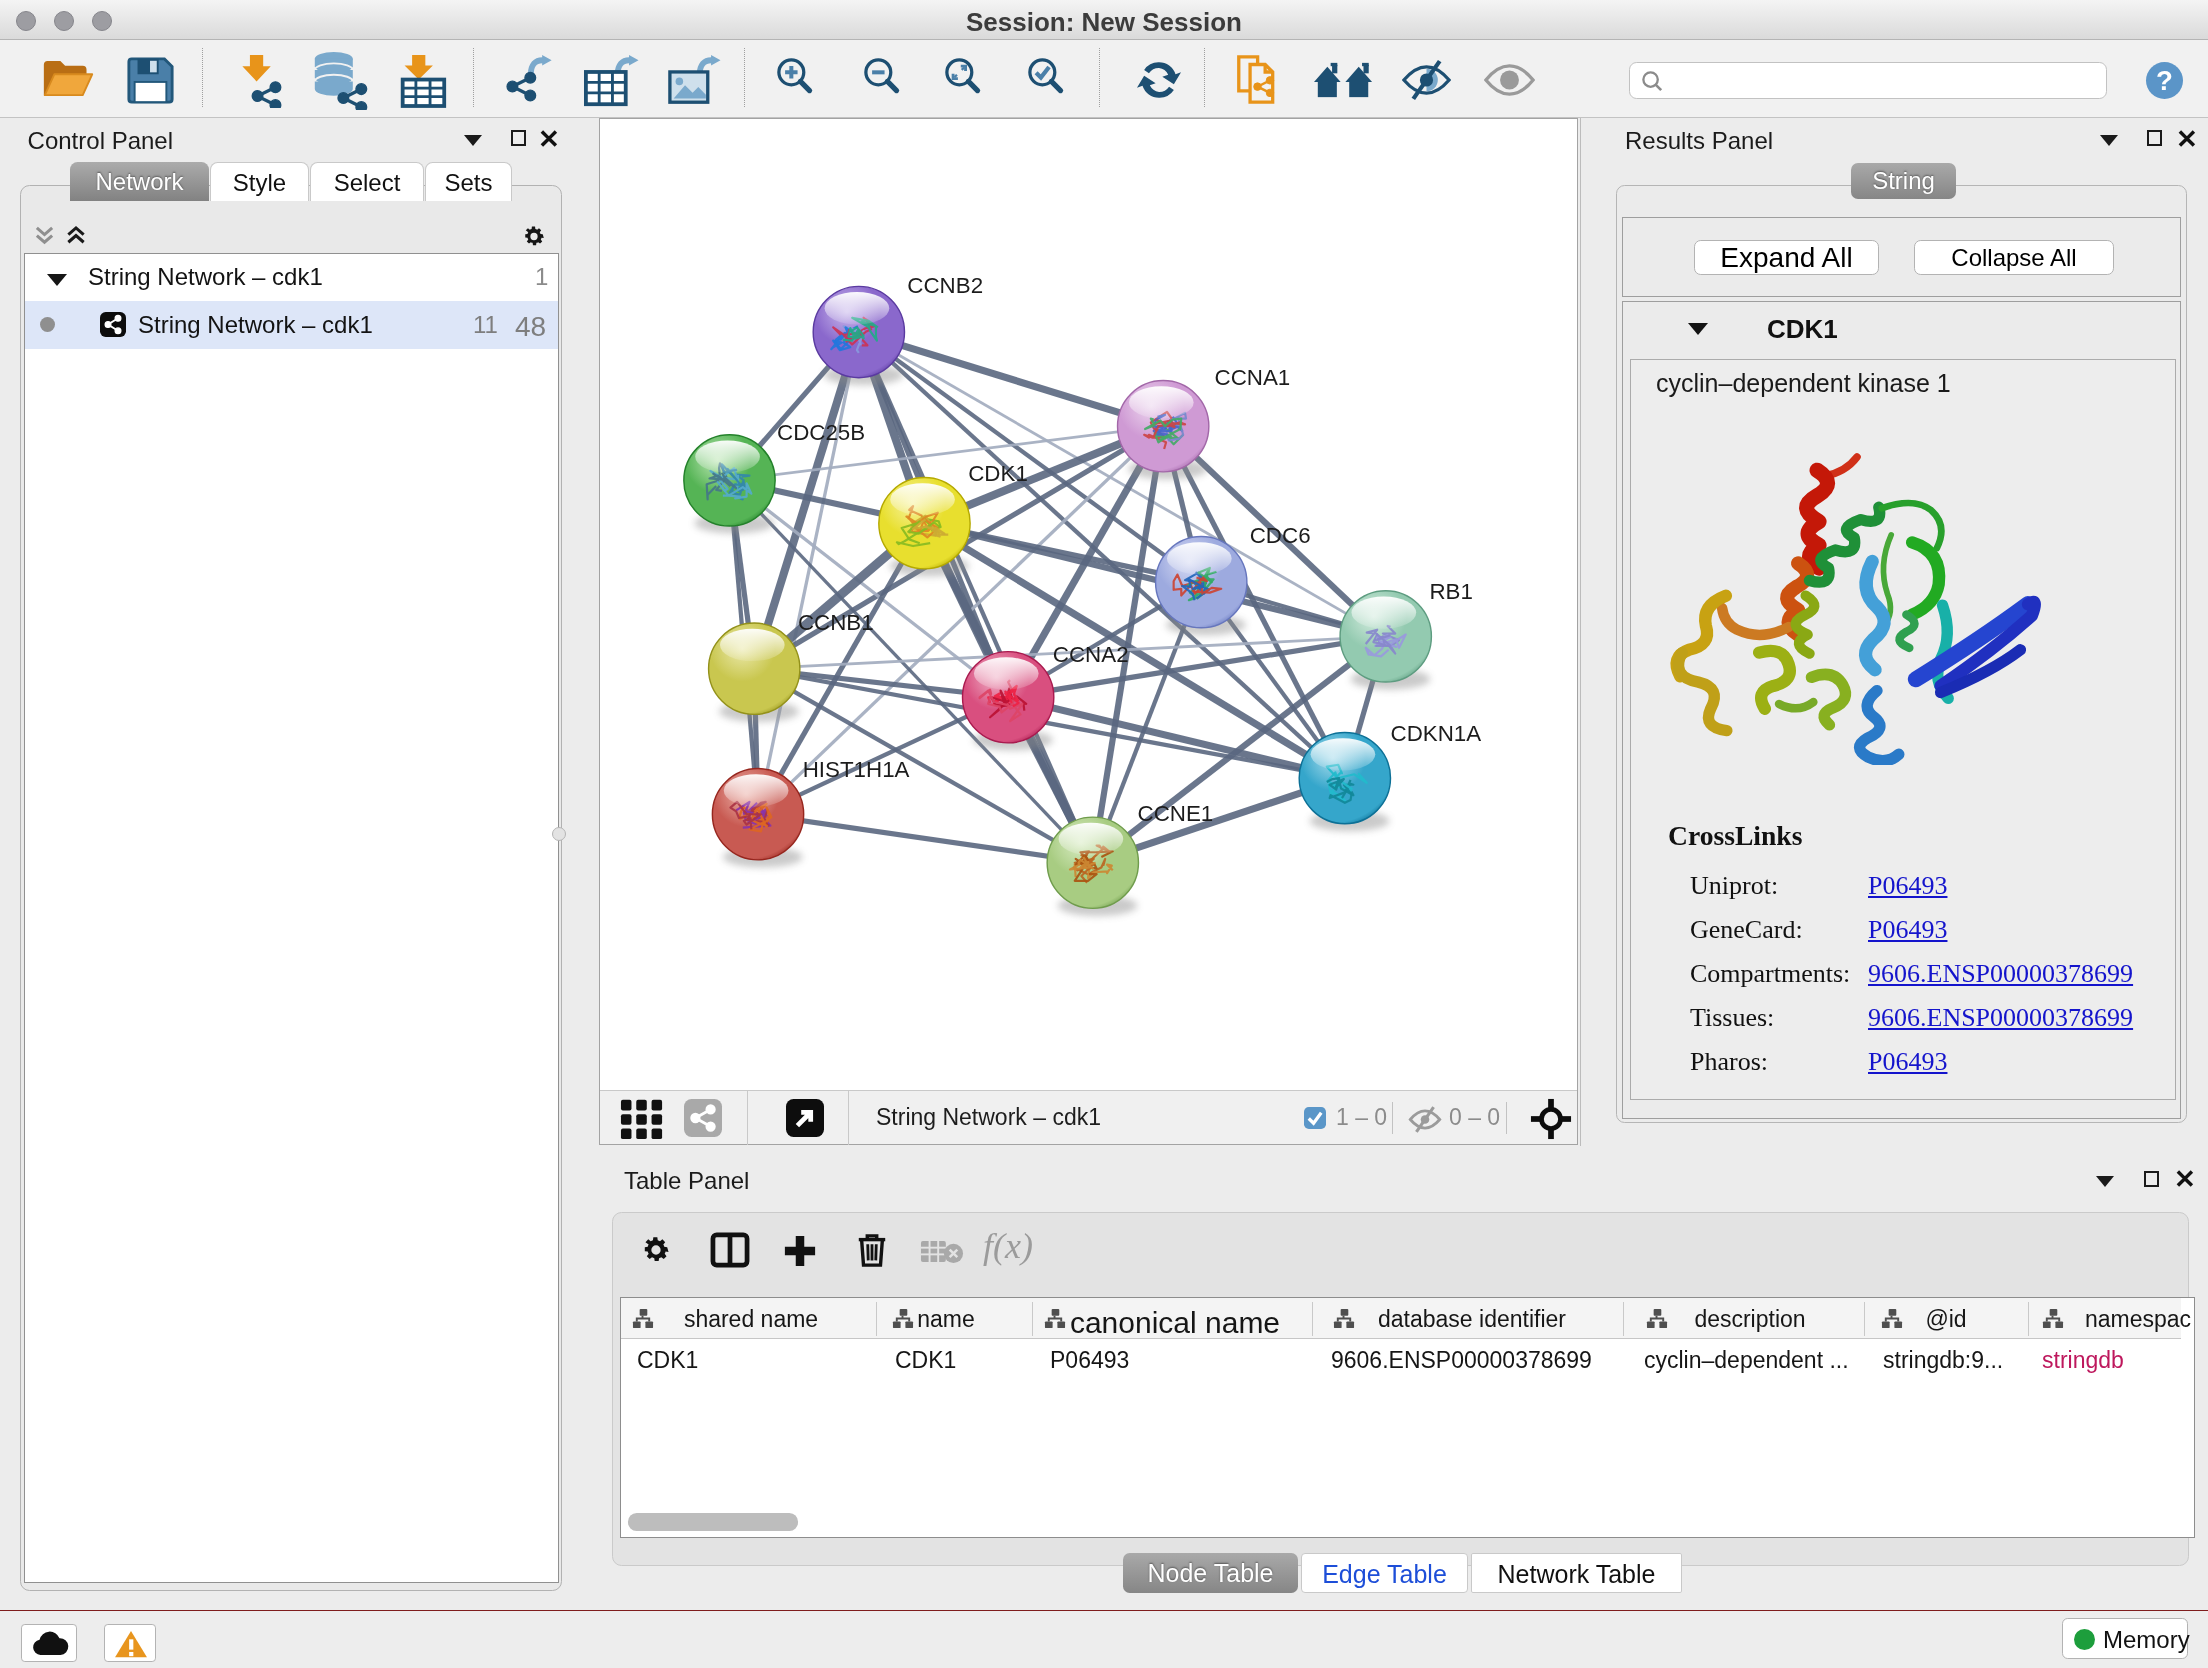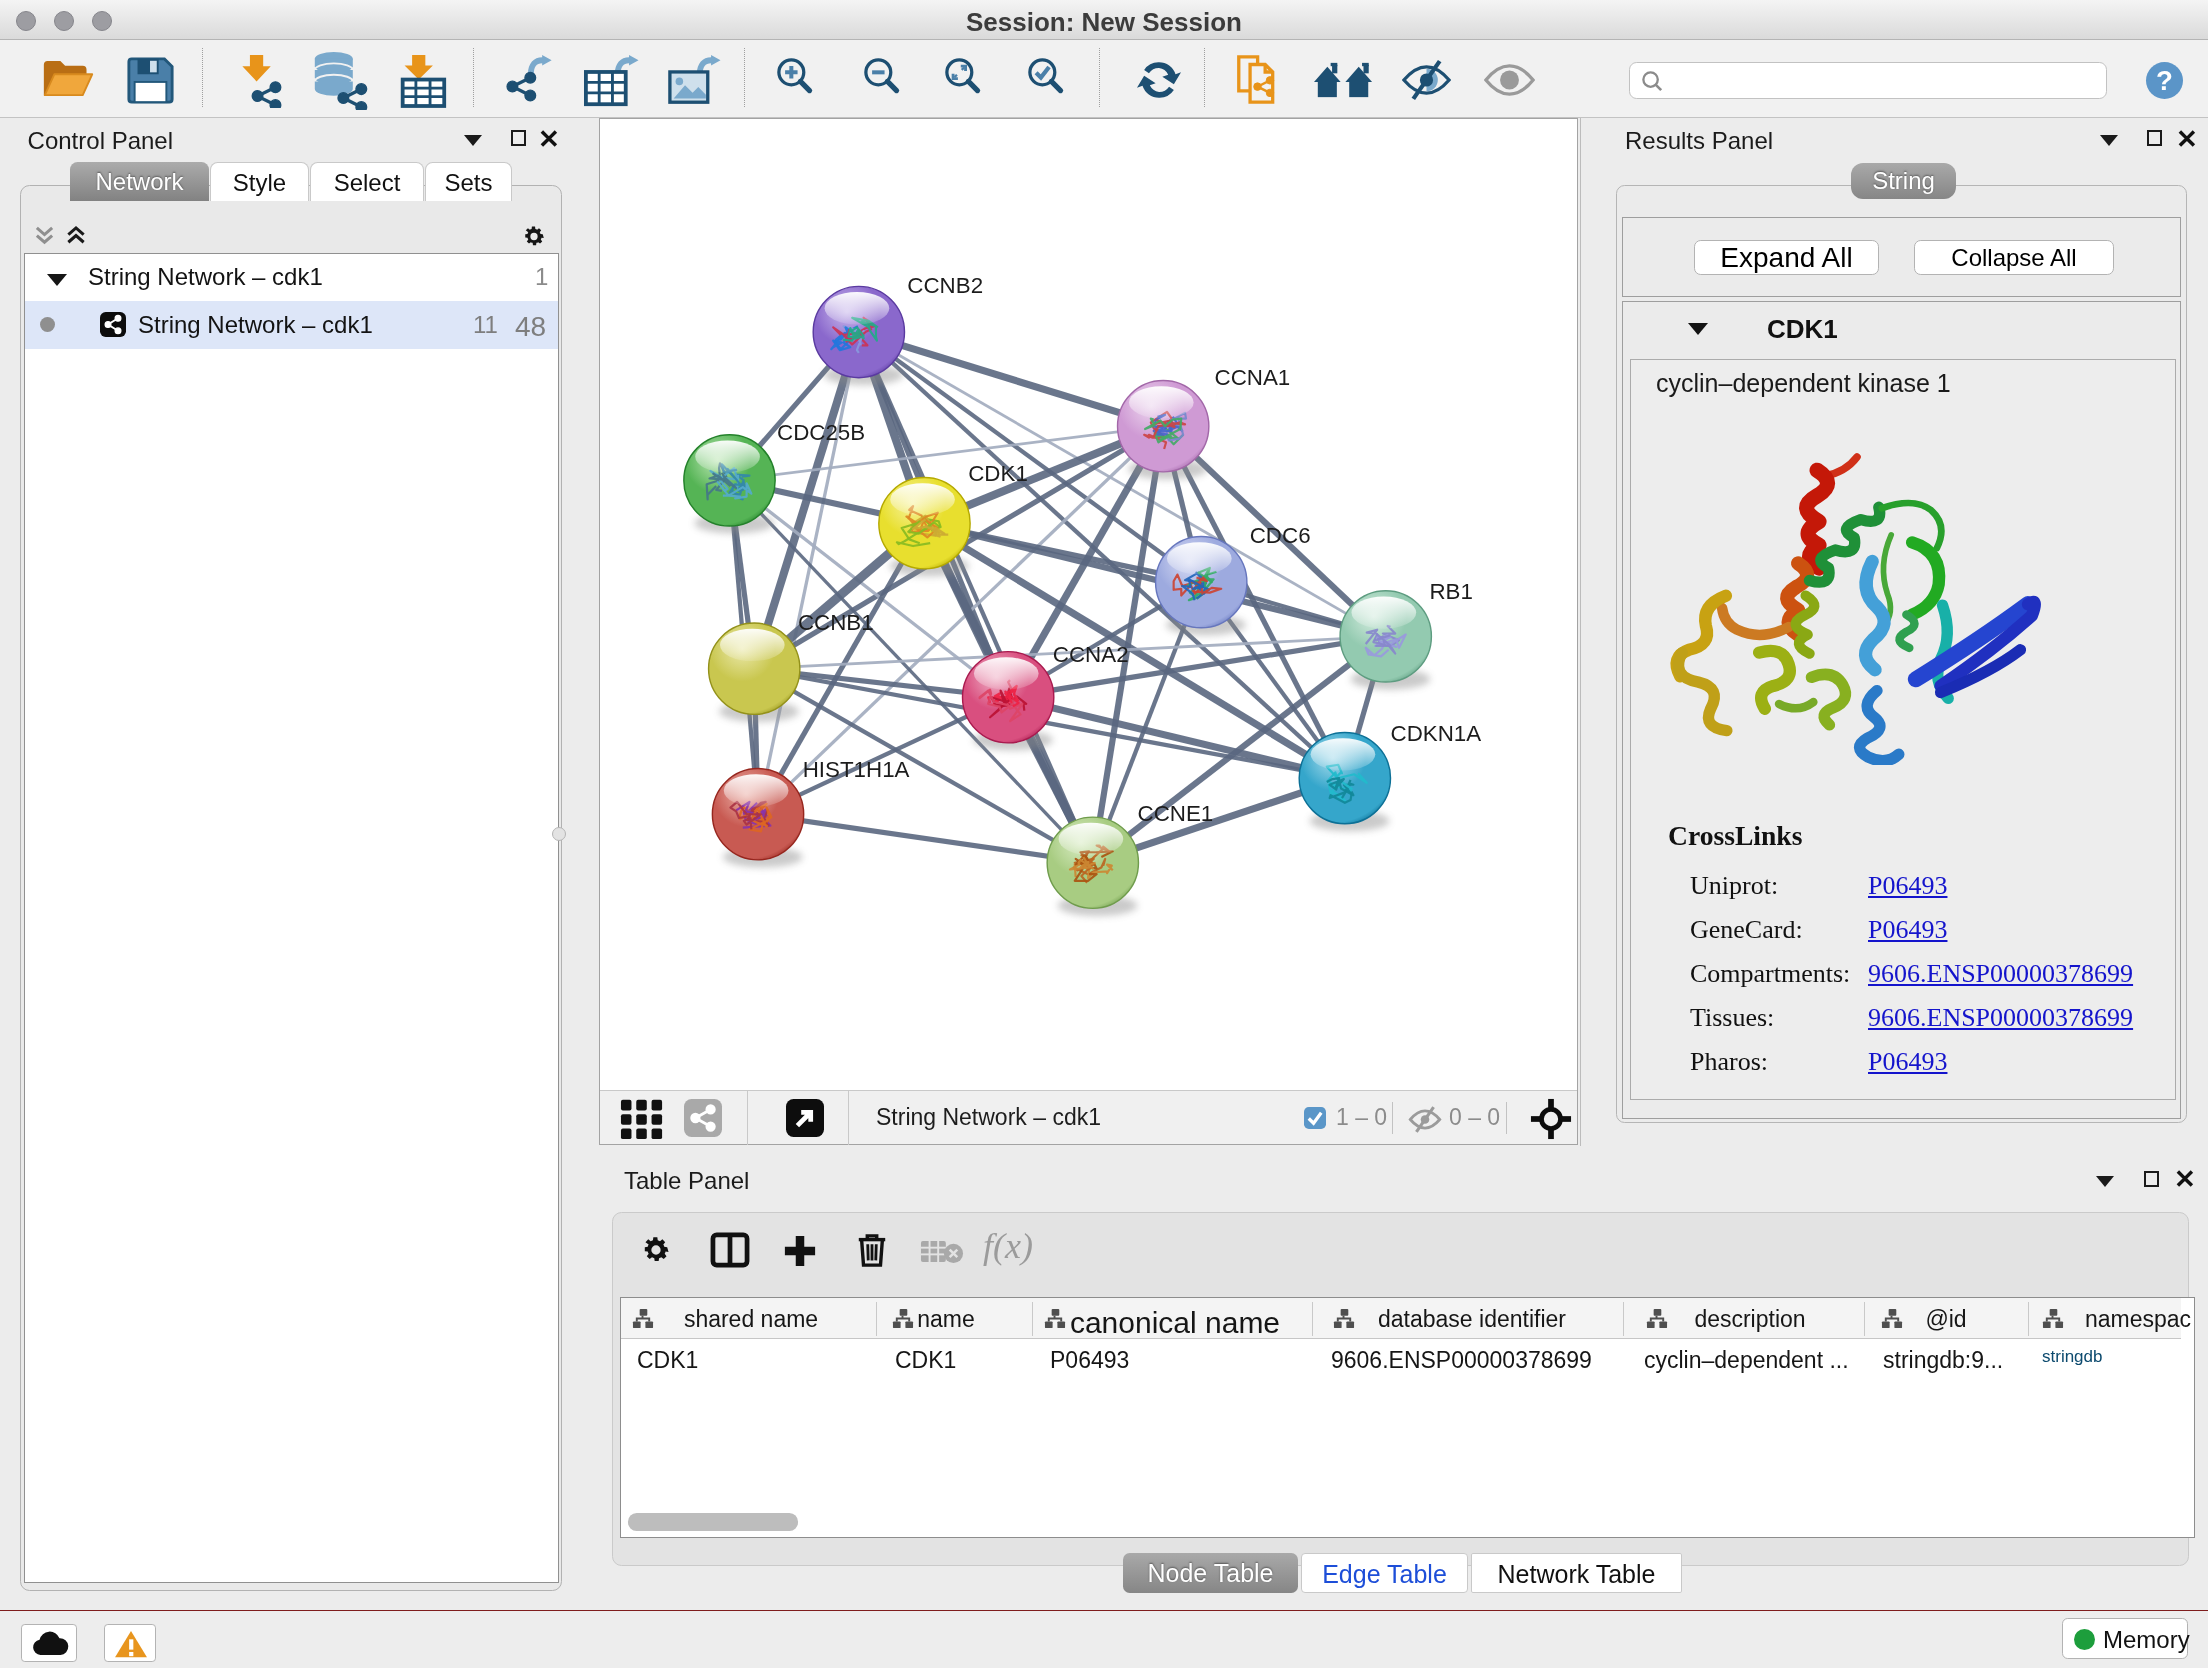--- a/index.html
+++ b/index.html
@@ -562,21 +562,21 @@
   </div>
 </div>
 
 <div class="abs" style="left:1580px;top:118px;width:629px;height:1033px;background:#ececec;border-left:1px solid #bcbcbc">
   <div class="abs panel-title" style="left:44px;top:8.6px">Results Panel</div>
   <div class="abs" style="left:519px;top:17px;width:0;height:0;border-left:9.5px solid transparent;border-right:9.5px solid transparent;border-top:11.4px solid #1a1a1a"></div>
   <div class="abs" style="left:566px;top:12.4px;width:15px;height:16px;border:2.4px solid #1a1a1a"></div>
   <div class="abs" style="left:595px;top:5.7px;font-size:26px;font-weight:bold;color:#111">✕</div>
 
   <div class="abs" style="left:35px;top:67px;width:571px;height:938px;background:#ebebeb;border:1px solid #b5b5b5;border-radius:8.6px"></div>
-  <div class="abs graytab" style="left:270px;top:45px;width:105px;height:36px;border-radius:12px;font-size:24px;text-align:center;line-height:36px;text-shadow:0 -1px 1.9px #555">String</div>
+  <div class="abs graytab" style="left:270px;top:45px;width:105px;height:36px;border-radius:7px;font-size:24px;text-align:center;line-height:36px;text-shadow:0 -1px 1.9px #555">String</div>
 
   <div class="abs" style="left:41px;top:99px;width:559px;height:80px;background:#ebebeb;border:1px solid #9e9e9e"></div>
   <div class="wbtn" style="left:113px;top:122px;width:185px;height:35px;font-size:28px;text-align:center;line-height:33px">Expand All</div>
   <div class="wbtn" style="left:333px;top:122px;width:200px;height:35px;font-size:24px;text-align:center;line-height:33px">Collapse All</div>
 
   <div class="abs" style="left:41px;top:183px;width:559px;height:818px;background:#ebebeb;border:1px solid #9e9e9e"></div>
   <div class="abs" style="left:107px;top:205px;width:0;height:0;border-left:10.5px solid transparent;border-right:10.5px solid transparent;border-top:12.4px solid #131313"></div>
   <div class="abs" style="left:186px;top:196px;font-size:26px;font-weight:bold;color:#111">CDK1</div>
   <div class="abs" style="left:49px;top:241px;width:546px;height:741px;background:#ededed;border:1px solid #ababab"></div>
   <div class="abs" style="left:75px;top:251px;font-size:25px;color:#1a1a1a">cyclin–dependent kinase 1</div>
@@ -725,21 +725,21 @@
           <path d="M11 8 L11 11 M5 14 L5 11 L18 11 L18 14" stroke="#4f4f4f" stroke-width="2" fill="none"></path>
         </g>
       </svg>
     <div class="abs" style="left:1365px;top:7.6px;width:304px;text-align:center;font-size:23px;color:#161616">namespac</div>
     <div class="abs" style="left:16px;top:49px;font-size:23px;color:#161616">CDK1</div>
     <div class="abs" style="left:274px;top:49px;font-size:23px;color:#161616">CDK1</div>
     <div class="abs" style="left:429px;top:49px;font-size:23px;color:#161616">P06493</div>
     <div class="abs" style="left:710px;top:49px;font-size:23px;color:#161616">9606.ENSP00000378699</div>
     <div class="abs" style="left:1023px;top:49px;font-size:23px;color:#161616">cyclin–dependent ...</div>
     <div class="abs" style="left:1262px;top:49px;font-size:23px;color:#161616">stringdb:9...</div>
-    <div class="abs" style="left:1421px;top:49px;font-size:17px;color:#0c4a6e">stringdb</div>
+    <div class="abs" style="left:1421px;top:49px;font-size:23px;color:#be185d">stringdb</div>
     <div class="abs" style="left:6.7px;top:215px;width:170px;height:18px;background:#bdbdbd;border-radius:8.6px"></div>
   </div>
 
   <div class="abs graytab" style="left:551px;top:407px;width:175px;height:40px;border-radius:6.7px;font-size:25px;text-align:center;line-height:40px;text-shadow:0 -1px 1.9px #555">Node Table</div>
   <div class="abs" style="left:729px;top:407px;width:167px;height:40px;background:#fff;border:1px solid #c9c9c9;border-radius:4px;font-size:25px;text-align:center;line-height:40px;color:#1d4ed8">Edge Table</div>
   <div class="abs" style="left:899px;top:407px;width:211px;height:40px;background:#fff;border:1px solid #c9c9c9;border-radius:1.9px;font-size:25px;text-align:center;line-height:40px;color:#111">Network Table</div>
 </div>
 
 <div class="abs" style="left:0;top:1610px;width:2208px;height:58px;background:#ededed;border-top:1px solid #7f1d1d">
   <div class="wbtn" style="left:21px;top:13.3px;width:56px;height:38px;border-radius:3.8px">

